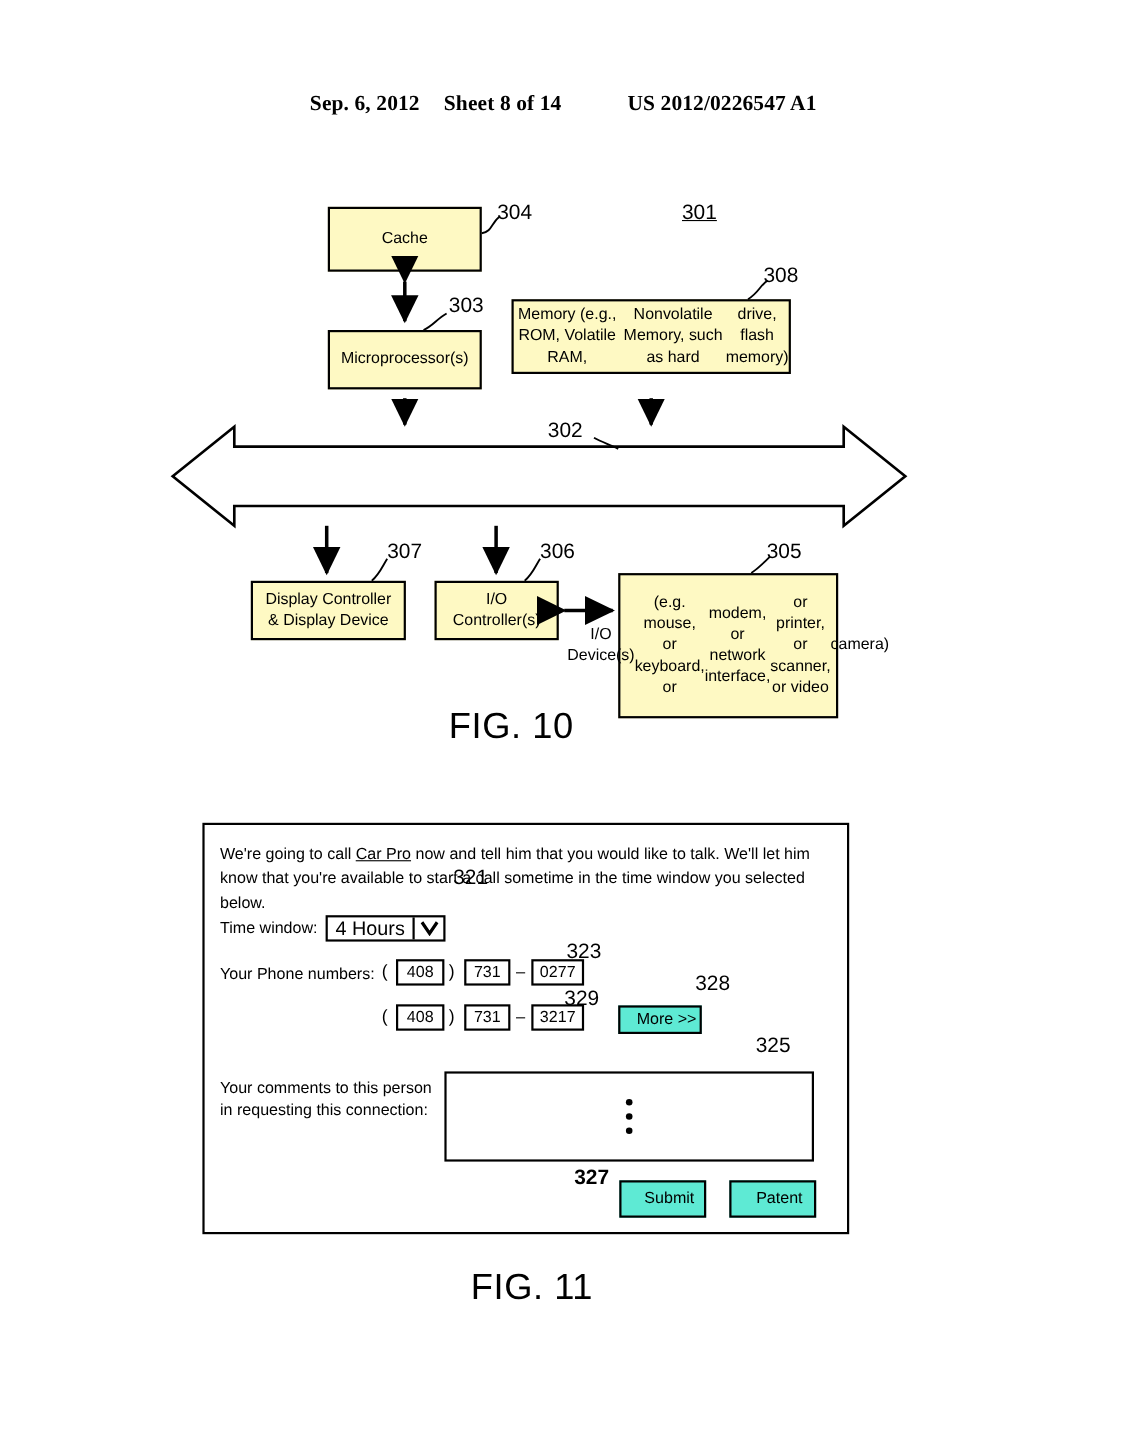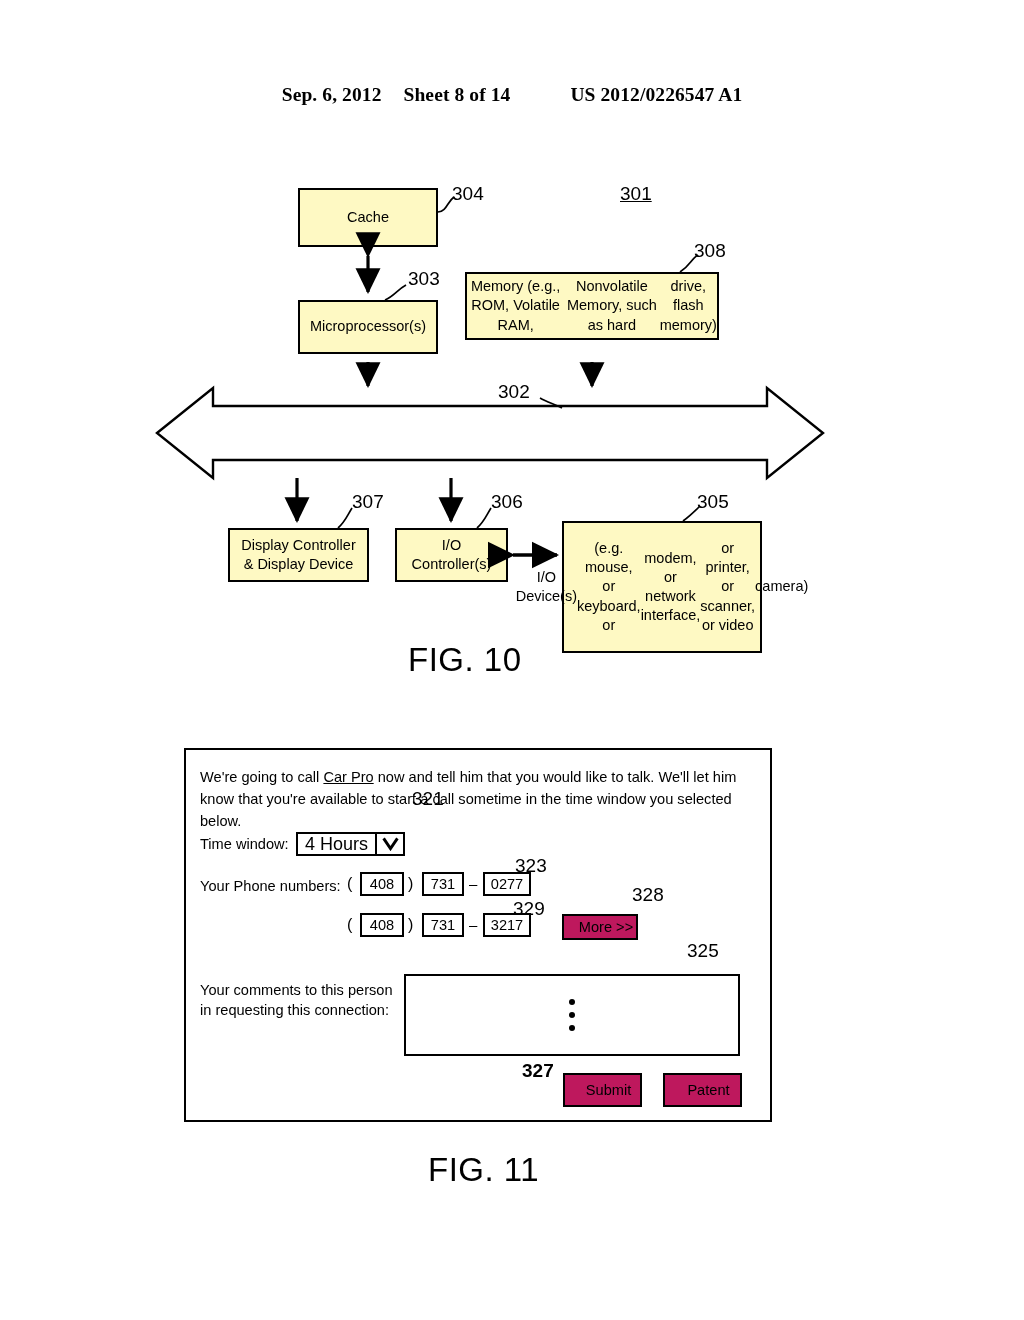--- a/index.html
+++ b/index.html
@@ -110,21 +110,21 @@
   }
   .dash {
     position: absolute;
     font-size: 15px;
   }
 
   .btn {
     position: absolute;
     border: 2.4px solid #000;
     box-sizing: border-box;
-    background: #be185d;
+    background: #5eead4;
     display: flex;
     align-items: center;
     justify-content: center;
     font-size: 14.6px;
     padding-left: 12px;
   }
 
   .comment-box {
     position: absolute;
     left: 218px; top: 224px;

